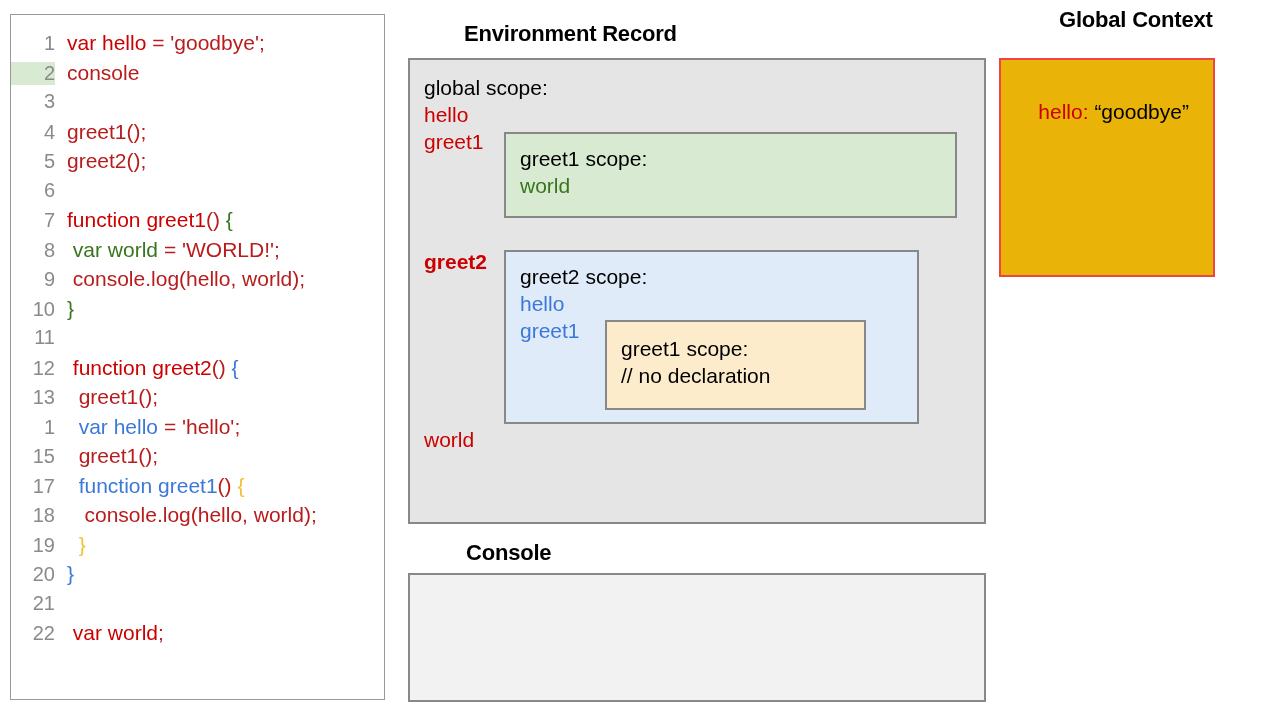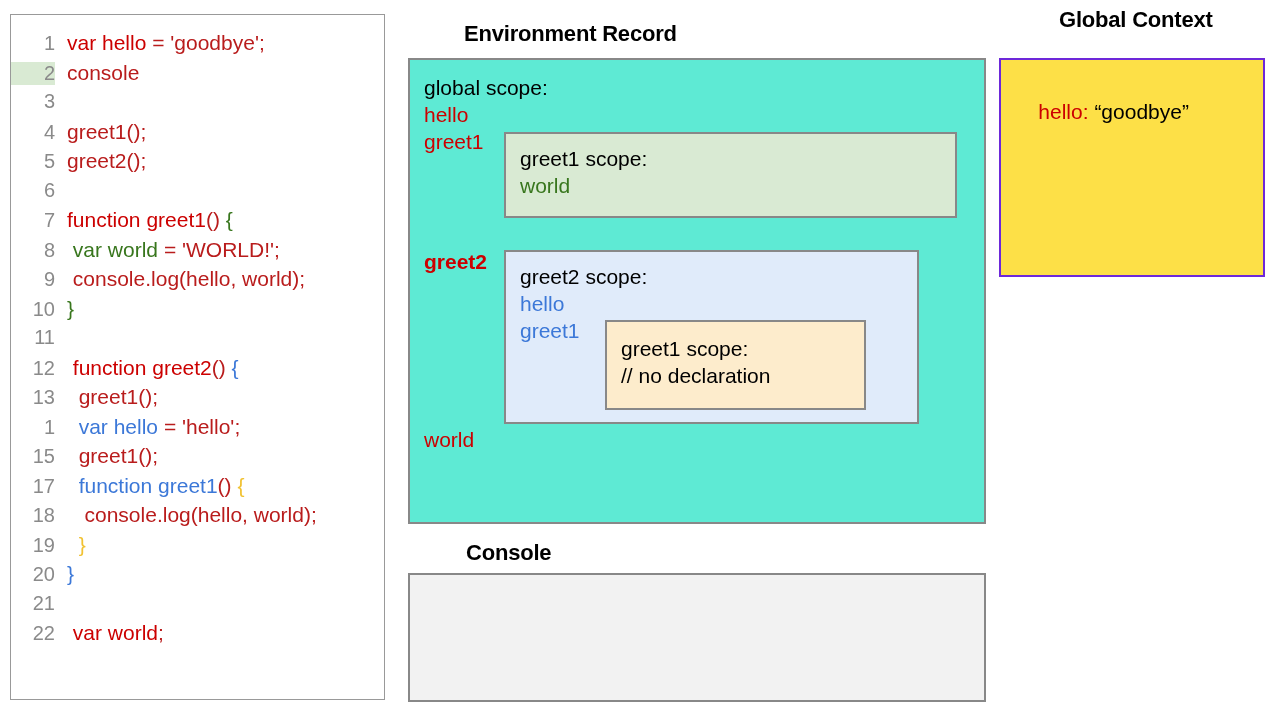--- a/index.html
+++ b/index.html
@@ -74,21 +74,21 @@
 
   
   #env-box {
     position: absolute;
     left: 408px;
     top: 58px;
     width: 578px;
     height: 466px;
     box-sizing: border-box;
     border: 2px solid #888888;
-    background: #5eead4;
+    background: #e5e5e5;
   }
   .scope-label {
     font-size: 21px;
     color: #000000;
     white-space: pre;
   }
   .var-red   { color: #cc0000; font-size: 21px; white-space: pre; }
   .var-green { color: #38761d; font-size: 21px; white-space: pre; }
   .var-blue  { color: #3c78d8; font-size: 21px; white-space: pre; }
 
@@ -139,25 +139,25 @@
     background: #fdeccc;
   }
   #inner-greet1-label   { position: absolute; left: 14px; top: 15px; }
   #inner-greet1-comment { position: absolute; left: 14px; top: 42px; }
 
   
   #global-box {
     position: absolute;
     left: 999px;
     top: 58px;
-    width: 266px;
+    width: 216px;
     height: 219px;
     box-sizing: border-box;
-    border: 2px solid #6d28d9;
-    background: #fde047;
+    border: 2px solid #ef4444;
+    background: #eab308;
   }
   #global-entry {
     position: absolute;
     left: 14px;
     top: 16px;
     font-size: 21px;
     white-space: pre;
   }
   #global-entry .k { color: #cc0000; }
   #global-entry .v { color: #000000; }

